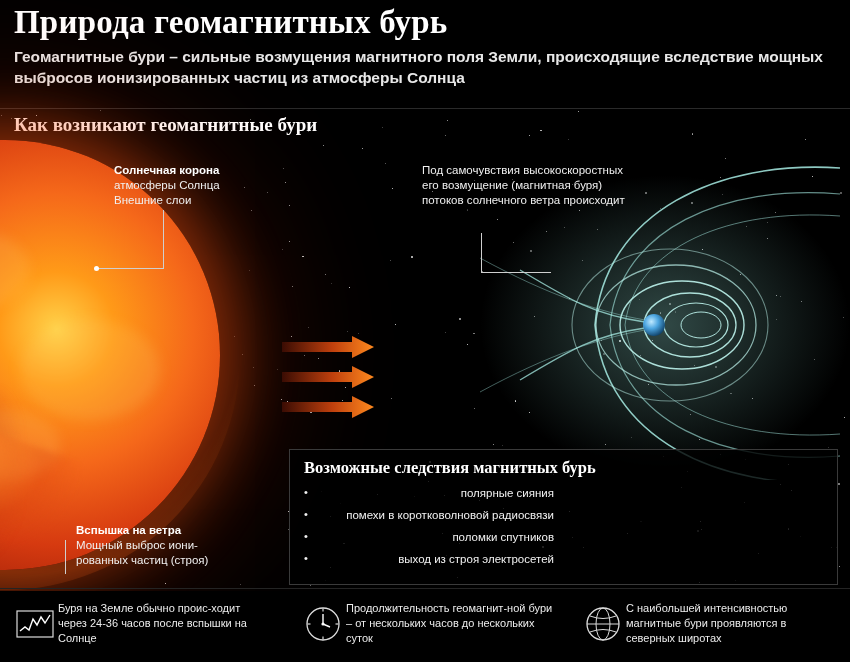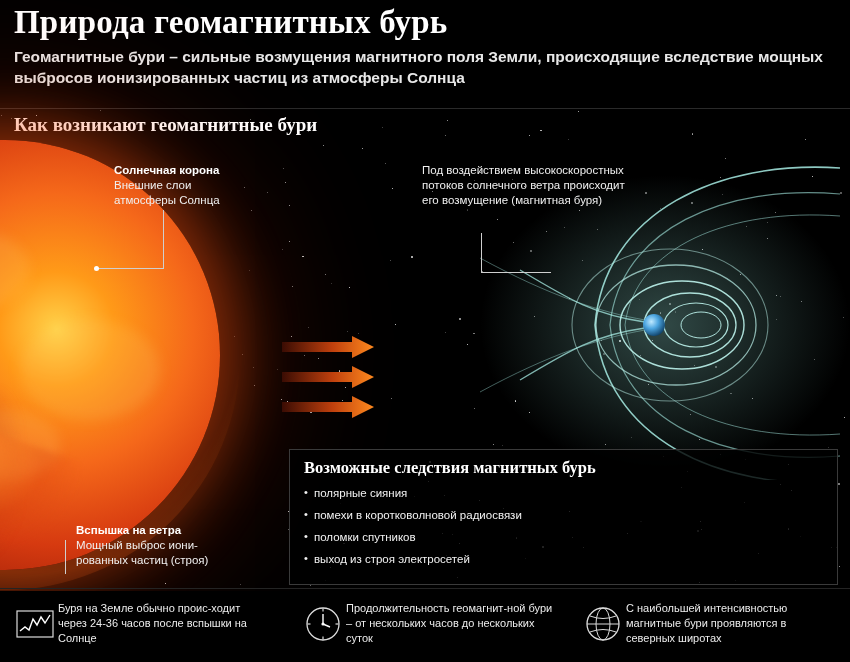--- a/index.html
+++ b/index.html
@@ -43,21 +43,21 @@
 
   
   .callout{position:absolute;font-size:11.5px;line-height:15px;color:#f0f0f0;}
   .callout .ttl{font-weight:700;color:#ffffff;}
   .leader{position:absolute;background:#cfcfcf;}
   .dot{position:absolute;width:5px;height:5px;border-radius:50%;background:#fff;}
 
   
   .cons{position:absolute;left:289px;top:449px;width:547px;height:134px;background:rgba(0,0,0,.80);border:1px solid #3a3a3a;}
   .cons h3{margin:0;position:absolute;left:14px;top:8px;font-family:"Liberation Serif", serif;font-size:16.5px;font-weight:700;color:#fff;}
-  .cons .colL{position:absolute;left:14px;top:36px;width:250px;}
+  .cons .colL{position:absolute;left:14px;top:36px;width:250px;text-align:right;}
   .cons .colR{position:absolute;left:280px;top:36px;width:255px;}
   .cons li{list-style:none;position:relative;padding-left:10px;margin-bottom:7px;font-size:11.5px;line-height:15px;color:#f2f2f2;}
   .cons ul{margin:0;padding:0;}
   .cons li:before{content:"•";position:absolute;left:0;top:-1px;color:#f2f2f2;font-size:11px;}
 
   
   .facts{position:absolute;left:0;top:591px;width:850px;height:71px;background:#000;}
   .fact{position:absolute;top:4px;height:64px;}
   .fact .txt{position:absolute;left:46px;top:6px;width:210px;font-size:11px;line-height:15px;color:#ececec;}
   .fact .ico{position:absolute;left:4px;top:10px;width:38px;height:38px;}
@@ -370,32 +370,32 @@
       <g fill="url(#ag)">
         <path d="M0,6 L70,6 L70,0 L92,11 L70,22 L70,16 L0,16 Z"></path>
         <path d="M0,36 L70,36 L70,30 L92,41 L70,52 L70,46 L0,46 Z"></path>
         <path d="M0,66 L70,66 L70,60 L92,71 L70,82 L70,76 L0,76 Z"></path>
       </g>
     </svg>
   </div>
 
   <div class="callout" style="left:114px;top:163px;width:170px;">
     <div class="ttl">Солнечная корона</div>
+    <div>атмосферы Солнца</div>
     <div>Внешние слои</div>
-    <div>атмосферы Солнца</div>
   </div>
   <div class="leader" style="left:163px;top:210px;width:1px;height:58px;"></div>
   <div class="leader" style="left:98px;top:268px;width:66px;height:1px;"></div>
   <div class="dot" style="left:94px;top:266px;"></div>
 
 
   <div class="callout" style="left:422px;top:163px;width:270px;">
-    <div>Под воздействием высокоскоростных</div>
+    <div>Под самочувствия высокоскоростных</div>
+    <div>его возмущение (магнитная буря)</div>
     <div>потоков солнечного ветра происходит</div>
-    <div>его возмущение (магнитная буря)</div>
   </div>
   <div class="leader" style="left:481px;top:233px;width:1px;height:40px;"></div>
   <div class="leader" style="left:481px;top:272px;width:70px;height:1px;"></div>
 
   <div class="callout" style="left:76px;top:523px;width:185px;">
     <div class="ttl">Вспышка на ветра</div>
     <div>Мощный выброс иони-</div>
     <div>рованных частиц (строя)</div>
   </div>
   <div class="leader" style="left:65px;top:540px;width:1px;height:34px;"></div>

